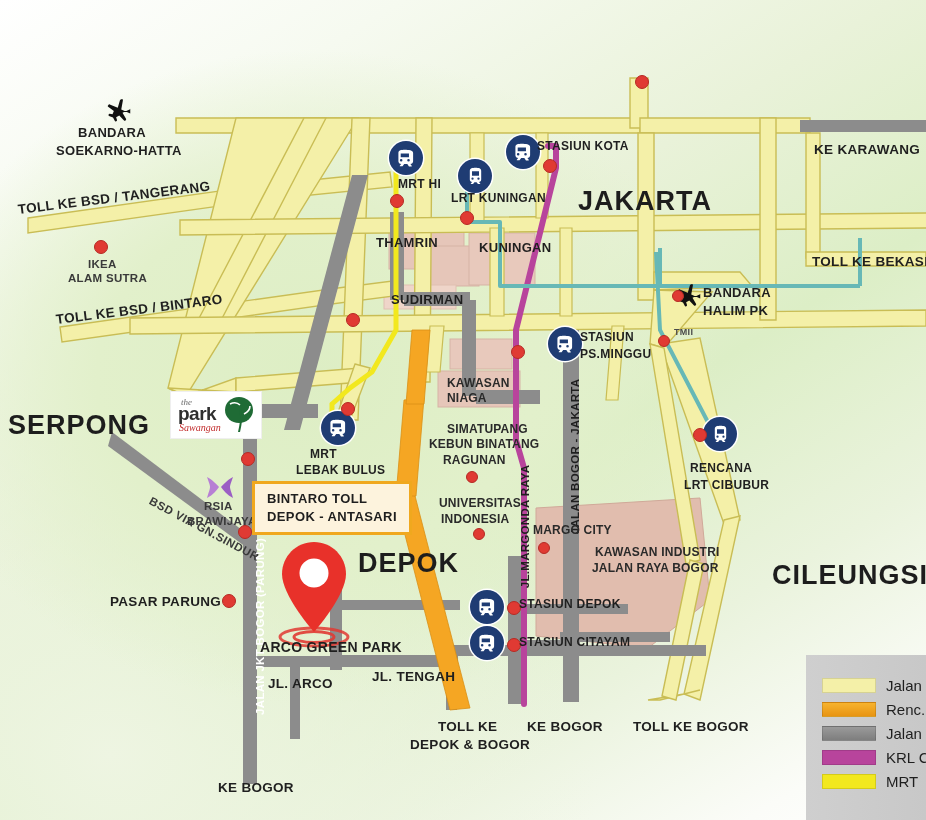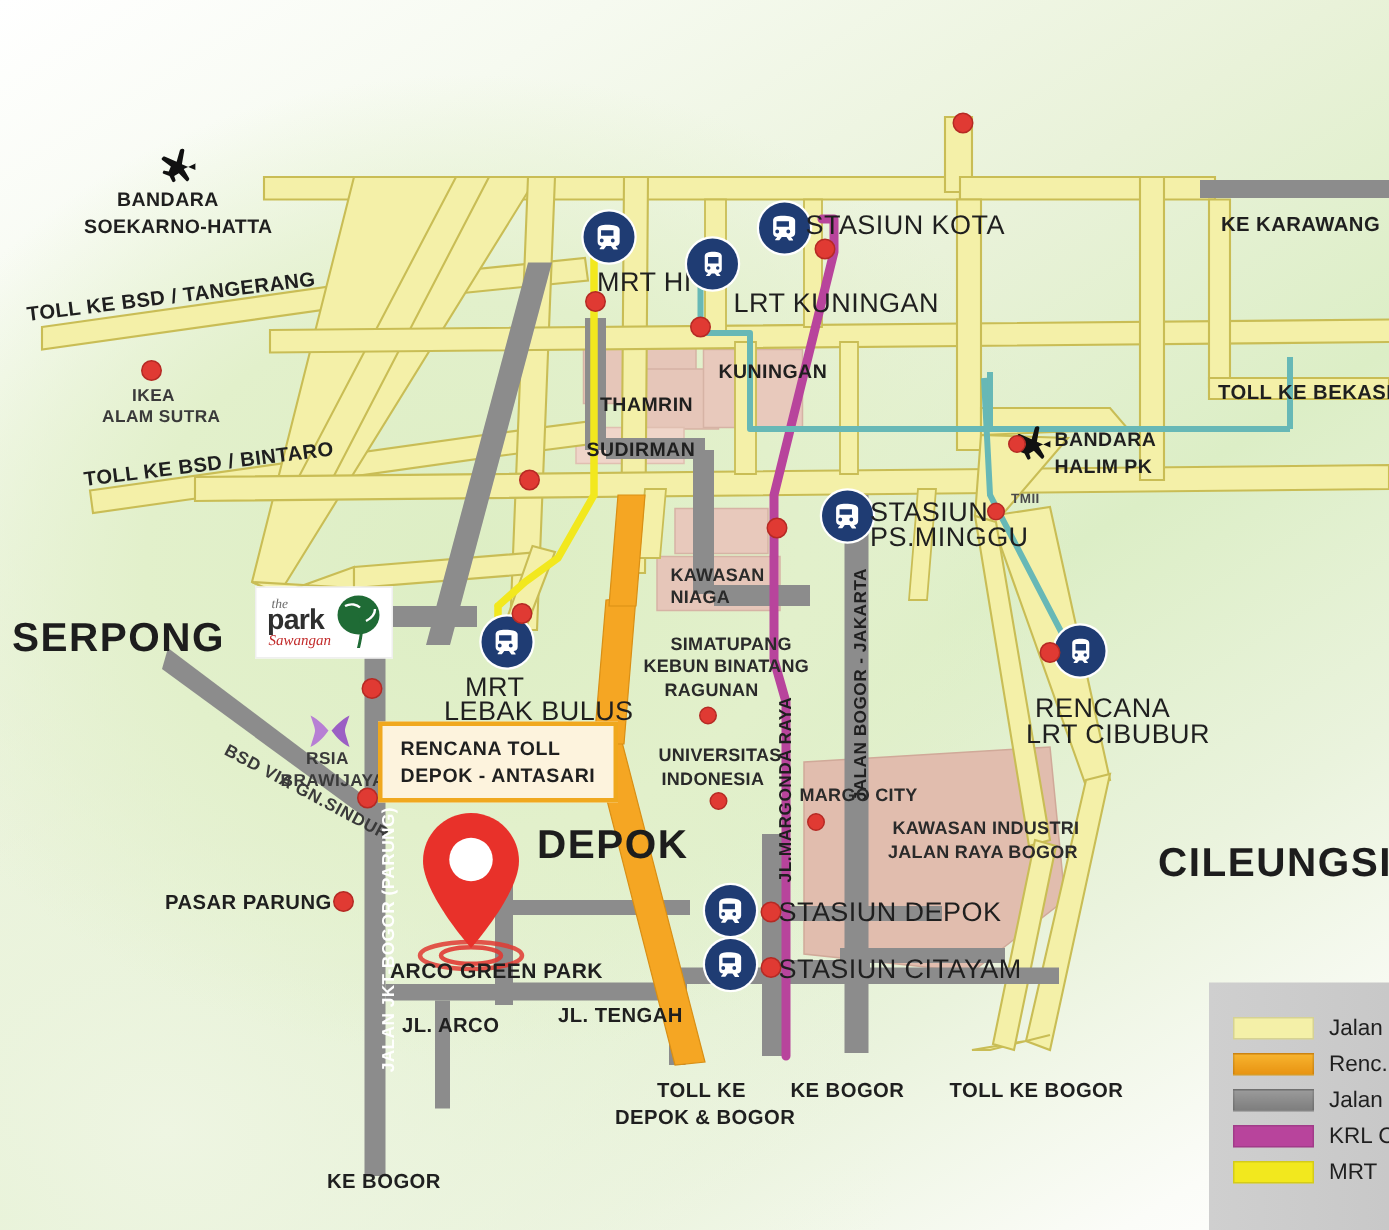--- a/index.html
+++ b/index.html
@@ -20,21 +20,21 @@
     position:absolute;white-space:nowrap;color:#1f1f1f;
     font-weight:700;letter-spacing:.3px;line-height:1.12;
     text-transform:uppercase;
   }
   .city{font-size:27px;font-weight:700;letter-spacing:1px;color:#1d1d1d;}
   .road{font-size:13.5px;font-weight:700;}
   .place{font-size:13px;font-weight:700;}
   .small{font-size:11.5px;font-weight:600;color:#3a3a3a;}
   .tiny{font-size:9px;font-weight:600;color:#4a4a4a;text-transform:none;}
   .zone{font-size:12px;font-weight:600;color:#2a2a2a;letter-spacing:.2px;}
-  .stn{font-size:18px;font-weight:400;}
+  .stn{font-size:12px;font-weight:700;}
 
   .dot{
     position:absolute;width:12px;height:12px;border-radius:50%;
     background:#e03a33;border:1px solid #b52a24;
   }
   .dot.sm{width:10px;height:10px;}
 
   .icon-circle{
     position:absolute;width:34px;height:34px;border-radius:50%;
     background:#1f3c73;display:flex;align-items:center;justify-content:center;
@@ -203,20 +203,21 @@
     <g fill="none" stroke="#67b8b6" stroke-width="4" stroke-linejoin="round">
       <path d="M467,172 L467,222 L500,222 L500,286 L860,286"></path>
       <path d="M860,286 L860,238"></path>
       <path d="M660,286 L660,248"></path>
     </g>
     <g fill="none" stroke="#67b8b6" stroke-width="4">
       <path d="M656,252 L660,330 L712,430"></path>
     </g>
   </svg>
 
+  <div class="lbl city" style="left:578px;top:186px;">JAKARTA</div>
   <div class="lbl city" style="left:358px;top:548px;">DEPOK</div>
   <div class="lbl city" style="left:8px;top:410px;">SERPONG</div>
   <div class="lbl city" style="left:772px;top:560px;">CILEUNGSI</div>
 
   <div class="plane" style="left:104px;top:94px;">
     <svg viewBox="0 0 24 24" fill="#111">
         <path d="M21 15.5l-7.2-3.1 1.3-7.3c.1-.6-.4-1.1-1-1l-.6.2c-.4.1-.7.4-.8.8l-1.7 5.9L4.6 8.3c-.3-.1-.7 0-.9.2l-.5.6c-.3.3-.2.8.1 1l4.6 3.5-1.1 2.6-2.3-.4c-.3-.1-.6.1-.7.4l-.2.6c-.1.3.1.6.4.7l3.2 1.2 1.5 2.9c.1.3.5.4.8.3l.6-.3c.3-.2.4-.5.3-.8l-.7-2.2 2.5-1.4 4 4.1c.3.3.8.2 1-.1l.4-.6c.2-.3.2-.6 0-.9l-2.8-4.8 5.7-2.6c.4-.2.6-.6.5-1z"></path>
       </svg>
   </div>
   <div class="lbl place" style="left:78px;top:126px;">BANDARA</div>
@@ -246,21 +247,21 @@
   <div class="lbl" style="left:440px;top:520px;font-size:11.5px;font-weight:700;transform:rotate(-90deg);transform-origin:center;width:170px;text-align:center;color:#1f1f1f;">JL.MARGONDA RAYA</div>
 
   <div class="lbl road" style="left:268px;top:676px;">JL. ARCO</div>
   <div class="lbl road" style="left:372px;top:669px;">JL. TENGAH</div>
   <div class="lbl road" style="left:218px;top:780px;">KE BOGOR</div>
   <div class="lbl road" style="left:438px;top:719px;">TOLL KE</div>
   <div class="lbl road" style="left:410px;top:737px;">DEPOK &amp; BOGOR</div>
   <div class="lbl road" style="left:527px;top:719px;">KE BOGOR</div>
   <div class="lbl road" style="left:633px;top:719px;">TOLL KE BOGOR</div>
 
-  <div class="lbl place" style="left:400px;top:236px;margin-top:27px;">THAMRIN</div>
+  <div class="lbl place" style="left:376px;top:236px;">THAMRIN</div>
   <div class="lbl place" style="left:479px;top:241px;">KUNINGAN</div>
   <div class="lbl place" style="left:391px;top:293px;">SUDIRMAN</div>
 
   <div class="lbl zone" style="left:447px;top:377px;">KAWASAN</div>
   <div class="lbl zone" style="left:447px;top:392px;">NIAGA</div>
   <div class="lbl zone" style="left:447px;top:407px;margin-top:16px;">SIMATUPANG</div>
 
   <div class="lbl zone" style="left:429px;top:438px;">KEBUN BINATANG</div>
   <div class="lbl zone" style="left:443px;top:454px;text-align:center;">RAGUNAN</div>
   <div class="dot sm" style="left:466px;top:471px;"></div>
@@ -309,21 +310,21 @@
       </svg>
   </div>
   <div class="lbl stn" style="left:381px;top:178px;padding-left:17px;">MRT HI</div>
   <div class="dot" style="left:390px;top:194px;"></div>
 
   <div class="icon-circle" style="left:458px;top:159px;">
     <svg viewBox="0 0 24 24">
         <path fill="#fff" d="M12 2c-3.6 0-6.5 .7-6.5 3.5v10c0 1.5 1.1 2.7 2.6 2.7L6.6 20v.6h2.6l1.6-1.9h2.4l1.6 1.9h2.6V20l-1.5-1.8c1.5 0 2.6-1.2 2.6-2.7v-10C18.5 2.7 15.6 2 12 2zm-4 4h8v5H8V6zm.6 9.8a1.3 1.3 0 1 1 0-2.6 1.3 1.3 0 0 1 0 2.6zm6.8 0a1.3 1.3 0 1 1 0-2.6 1.3 1.3 0 0 1 0 2.6z"></path>
       </svg>
   </div>
-  <div class="lbl stn" style="left:451px;top:192px;margin-left:38px;">LRT KUNINGAN</div>
+  <div class="lbl stn" style="left:451px;top:192px;">LRT KUNINGAN</div>
   <div class="dot" style="left:460px;top:211px;"></div>
 
   <div class="icon-circle" style="left:506px;top:135px;">
     <svg viewBox="0 0 24 24">
         <path fill="#fff" d="M12 2c-4 0-7 .6-7 3.5v9c0 1.7 1.3 3 3 3l-1.5 1.7v.6h3l1.8-2.3h3.4L16.5 20h3v-.6L18 17.5c1.7 0 3-1.3 3-3v-9C21 2.6 16 2 12 2zm-4.5 4h9v4h-9V6zm.5 8.8a1.4 1.4 0 1 1 0-2.8 1.4 1.4 0 0 1 0 2.8zm8 0a1.4 1.4 0 1 1 0-2.8 1.4 1.4 0 0 1 0 2.8z" transform="translate(-2.5,0) scale(1.05)"></path>
       </svg>
   </div>
   <div class="lbl stn" style="left:537px;top:140px;">STASIUN KOTA</div>
   <div class="dot" style="left:543px;top:159px;"></div>
   <div class="dot" style="left:635px;top:75px;"></div>
@@ -371,21 +372,21 @@
   <div class="dot" style="left:507px;top:638px;"></div>
   <div class="lbl stn" style="left:519px;top:636px;">STASIUN CITAYAM</div>
 
   <div class="dot" style="left:346px;top:313px;"></div>
 
   <svg class="svgmap" viewBox="0 0 926 820" style="pointer-events:none;">
     <polygon points="378,484 404,484 404,520 378,520" fill="#fdf3dd" stroke="#f0a81e" stroke-width="3"></polygon>
     <polygon points="378,482 410,482 396,502 410,522 378,522" fill="#f0a81e"></polygon>
   </svg>
   <div class="callout" style="left:252px;top:481px;">
-    <div class="c1">RENCANA TOLL</div>
+    <div class="c1">BINTARO TOLL</div>
     <div class="c2">DEPOK - ANTASARI</div>
   </div>
 
   <div class="pin" style="left:271px;top:538px;">
     <svg viewBox="0 0 86 110">
       <ellipse cx="43" cy="99" rx="34" ry="9" fill="none" stroke="#e03a33" stroke-width="3" opacity=".85"></ellipse>
       <ellipse cx="43" cy="99" rx="20" ry="5.5" fill="none" stroke="#e03a33" stroke-width="3" opacity=".9"></ellipse>
       <path d="M43 4C25.3 4 11 18.3 11 36c0 22 32 58 32 58s32-36 32-58C75 18.3 60.7 4 43 4z" fill="#e8312a"></path>
       <circle cx="43" cy="35" r="14.5" fill="#ffffff"></circle>
     </svg>

